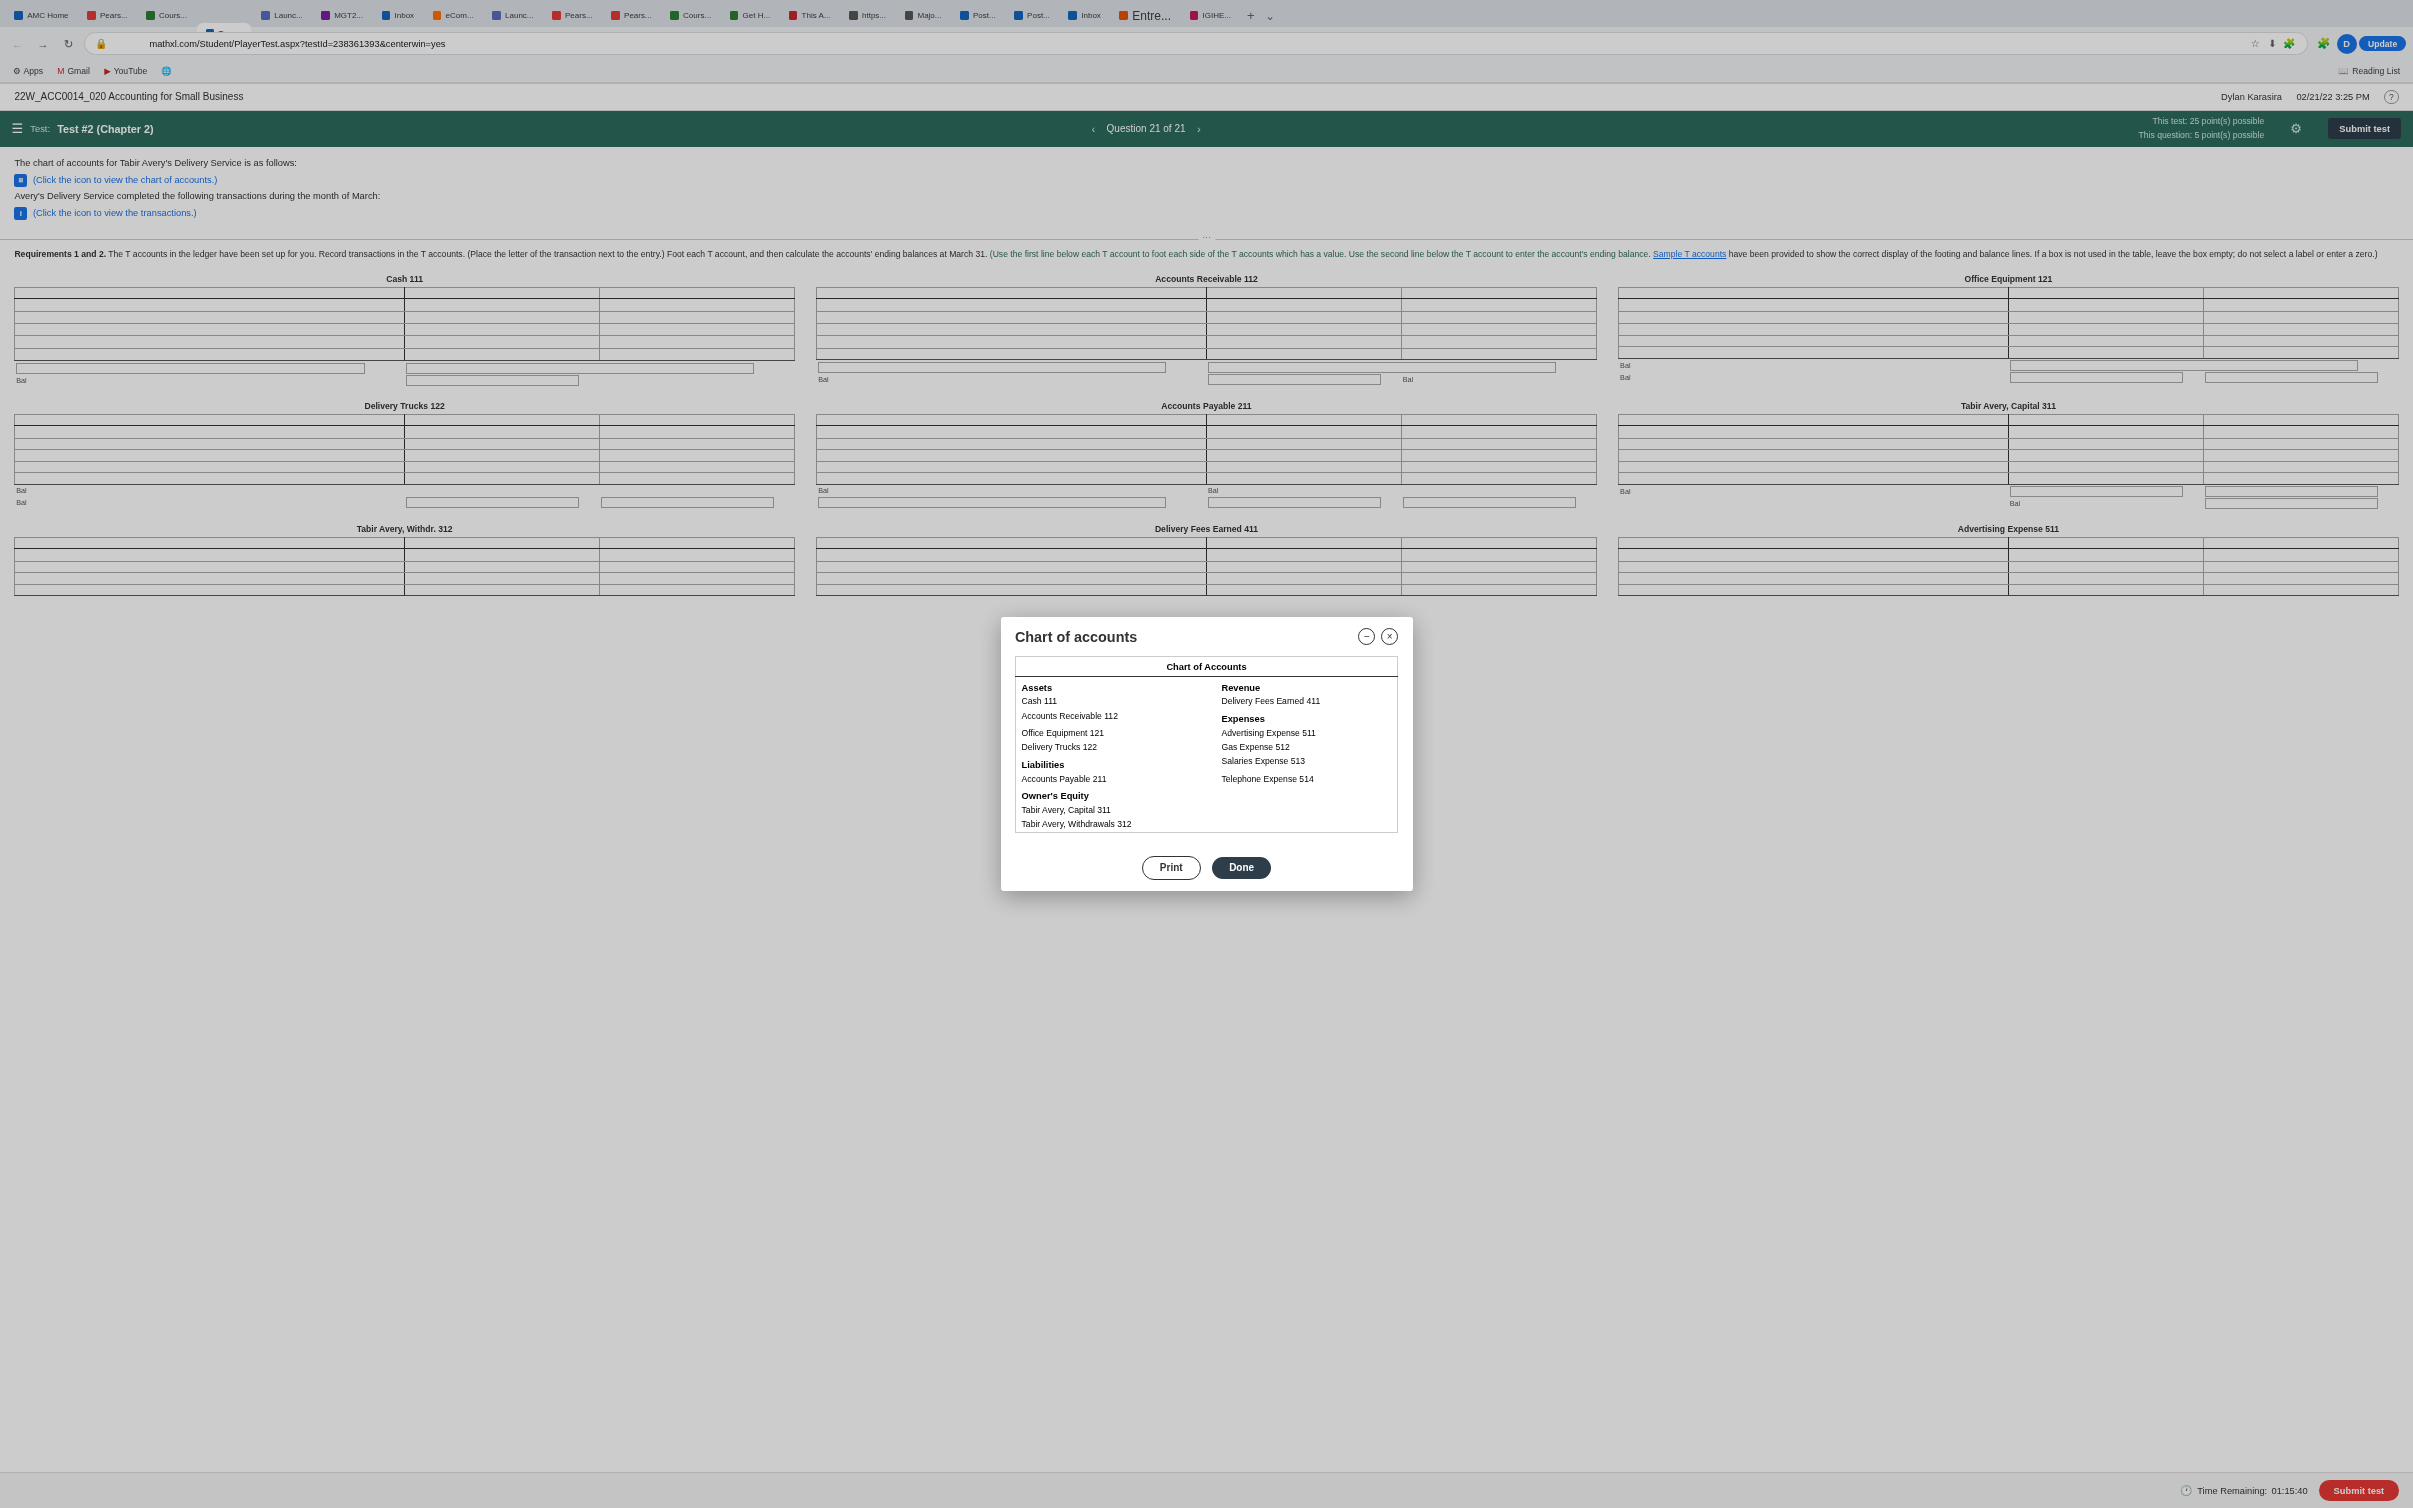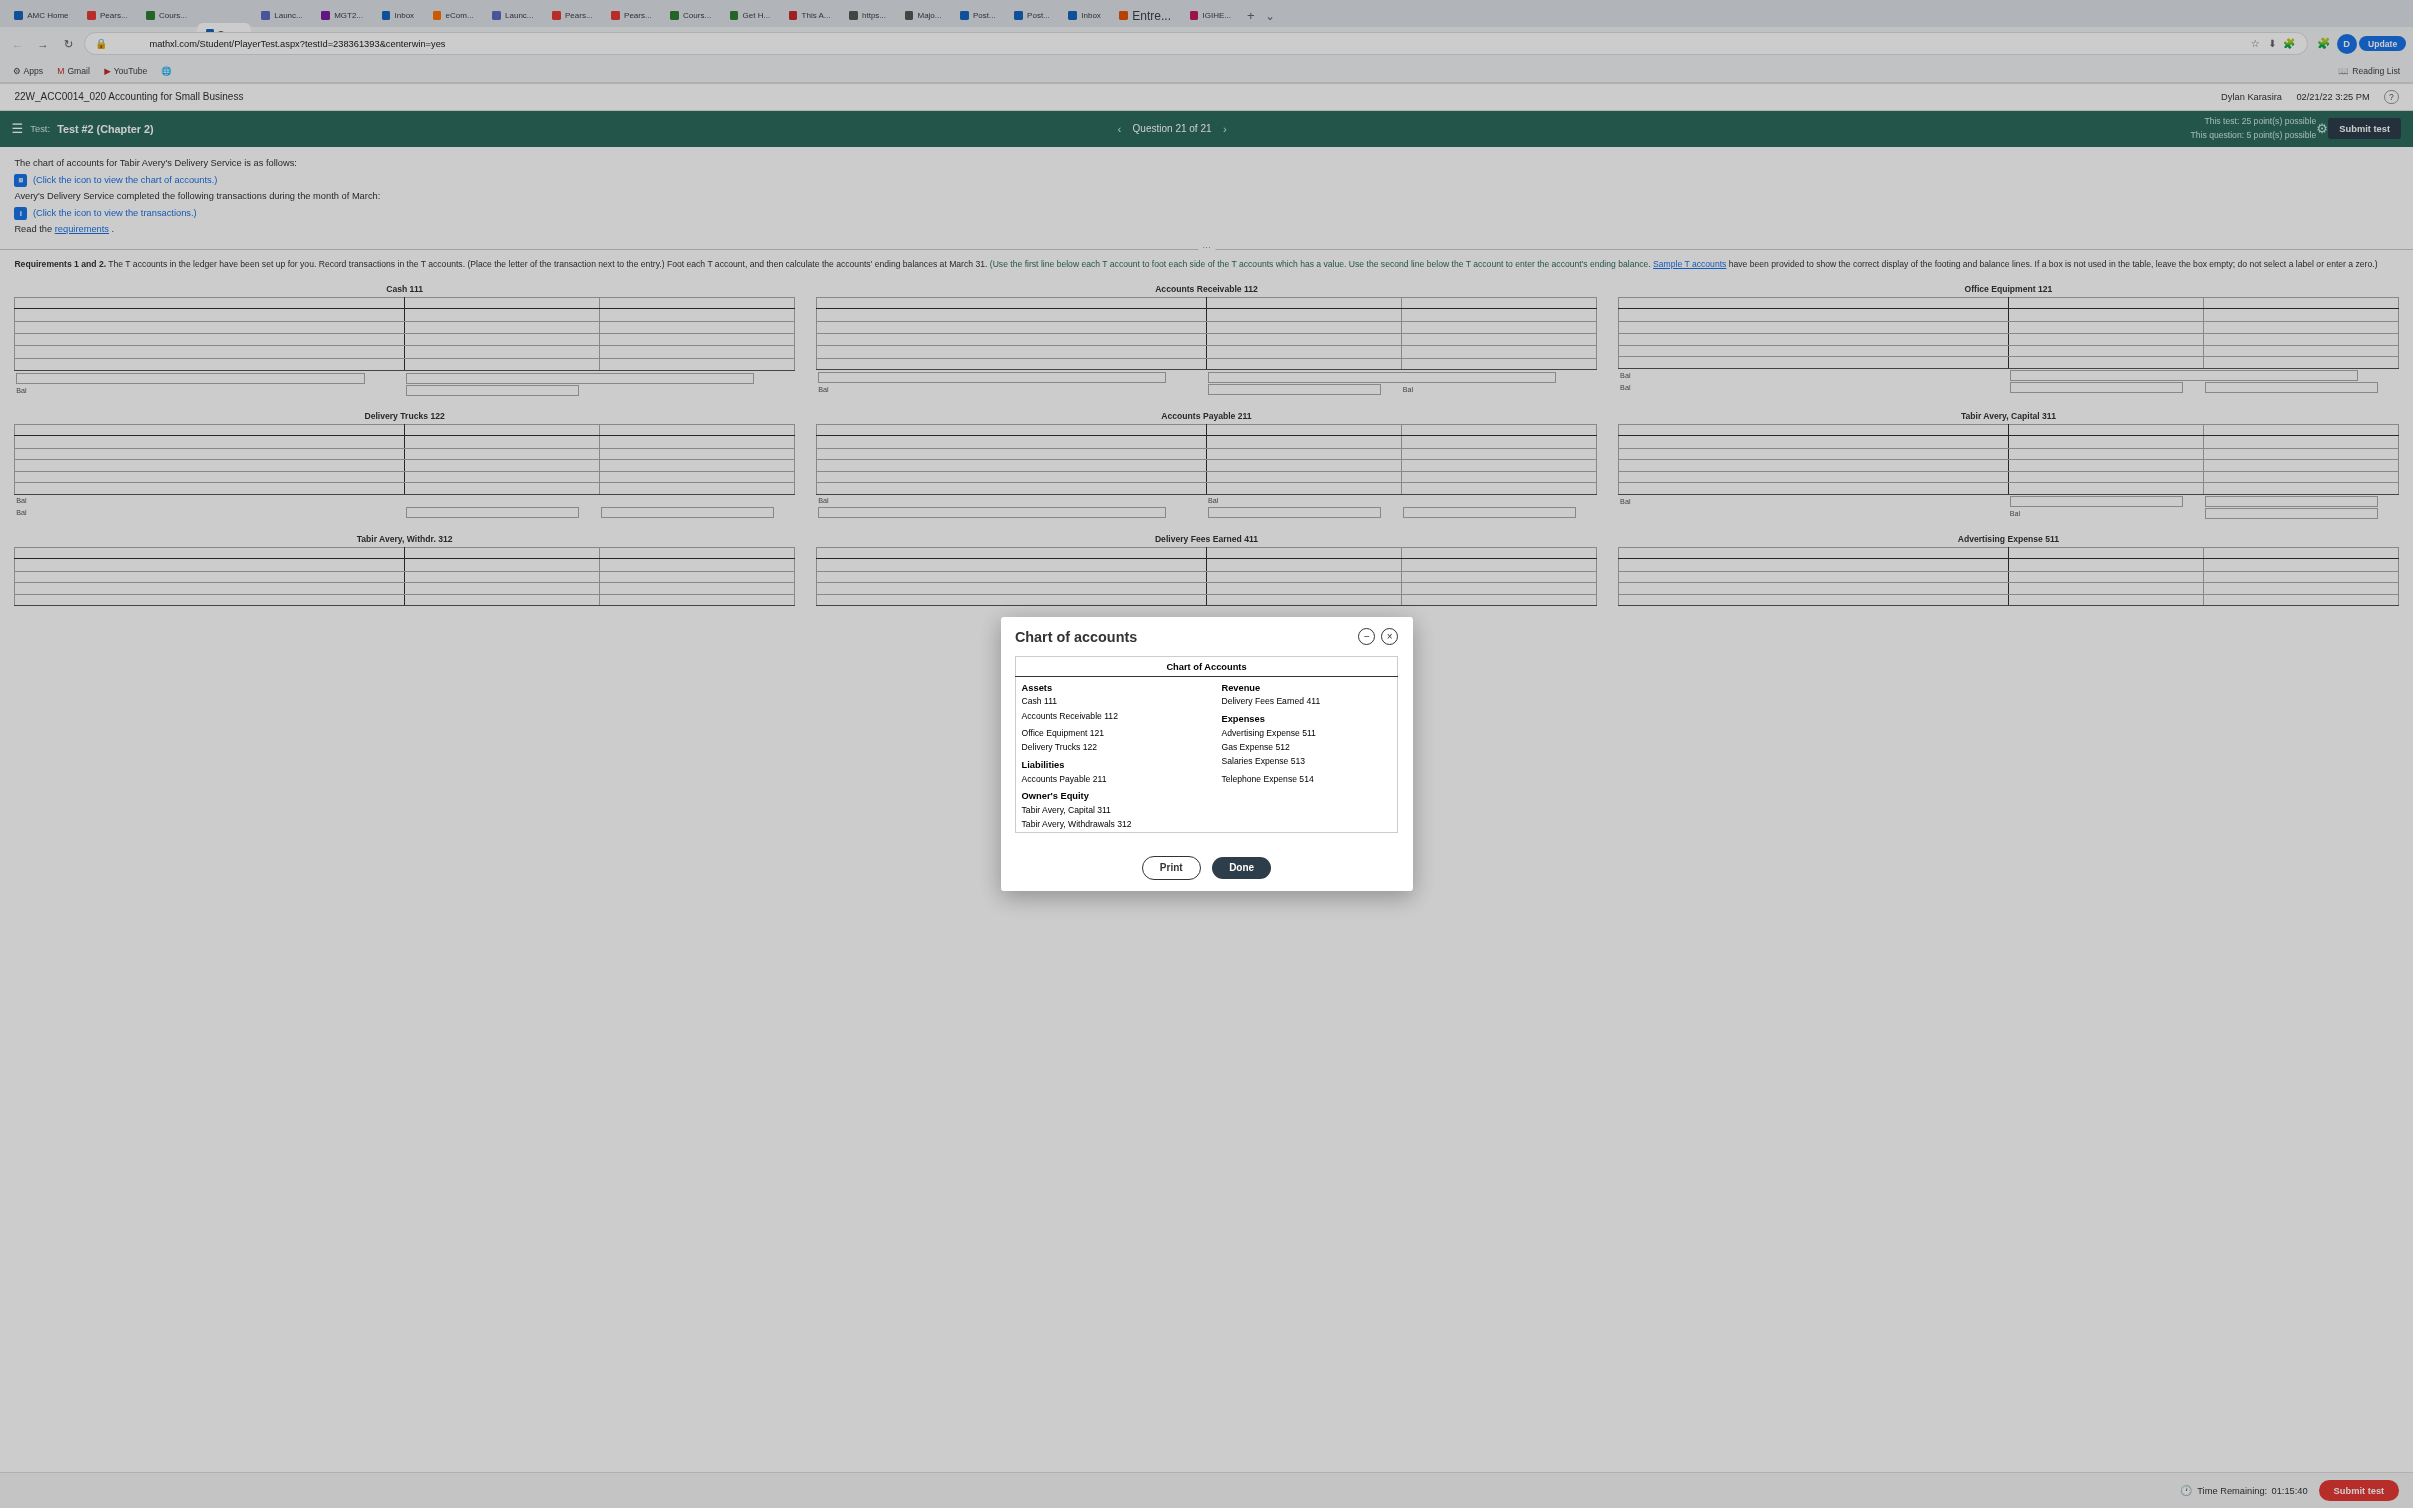--- a/index.html
+++ b/index.html
@@ -39,21 +39,21 @@
 
     .test-nav { background: #2e6b5e; color: #fff; display: flex; align-items: center; padding: 0 11.5px; height: 36px; gap: 11.5px; }
     .test-nav-left { display: flex; align-items: center; gap: 7.2px; font-size: 10px; }
     .hamburger { font-size: 13px; cursor: pointer; }
     .test-label { color: #cde8e2; font-size: 9.3px; }
     .test-name { font-size: 10.8px; font-weight: bold; }
     .nav-arrows { display: flex; align-items: center; gap: 5.7px; margin: 0 auto; font-size: 10px; }
     .nav-arrow { font-size: 11.5px; cursor: pointer; background: none; border: none; color: #cde8e2; padding: 2.9px 5.7px; }
     .question-label { font-size: 10px; }
     .test-info { font-size: 8.6px; line-height: 1.6; color: #cde8e2; text-align: right; flex: 1; }
-    .test-info-right { display: flex; align-items: center; gap: 0; }
+    .test-info-right { display: flex; align-items: center; gap: 26px; }
     .settings-icon { font-size: 13px; cursor: pointer; color: #cde8e2; }
     .submit-test-btn-nav { background: #2e3d4a; color: #fff; padding: 5.7px 11.5px; border-radius: 2.9px; font-size: 9.3px; font-weight: bold; cursor: pointer; border: none; }
 
     .question-area { padding: 11.5px 14.4px; }
     .chart-intro { font-size: 9.3px; color: #333; margin-bottom: 5.7px; }
     .icon-link { color: #1a73e8; text-decoration: none; font-size: 9.3px; }
     .req-link { color: #1a73e8; text-decoration: underline; cursor: pointer; }
 
     .requirements-section { padding: 5.7px 14.4px; font-size: 8.6px; color: #333; line-height: 1.5; }
     .req-green { color: #2e6b5e; }
@@ -273,25 +273,20 @@
       <span class="grid-icon">⊞</span>
       <a class="icon-link">(Click the icon to view the chart of accounts.)</a>
     </p>
     <p class="chart-intro">
       <span>Avery's Delivery Service completed the following transactions during the month of March:</span>
     </p>
     <p style="margin-bottom:4.3px;">
       <span class="info-icon">i</span>
       <a class="icon-link">(Click the icon to view the transactions.)</a>
     </p>
-    <p style="font-size:9.3px;color:#333;">
-      <span>Read the</span>
-      <a class="req-link">requirements</a>
-      <span>.</span>
-    </p>
   </div>
 
   <div style="margin:2.9px 0;border-top:1.4px solid #ccc;position:relative;">
     <div style="text-align:center;position:absolute;left:50%;transform:translateX(-50%);top:-7.2px;background:#fff;padding:0 4.3px;">
       <span style="color:#888;font-size:8.6px;">···</span>
     </div>
   </div>
 
   <div class="requirements-section">
     <span style="font-weight:bold;">Requirements 1 and 2.</span>

